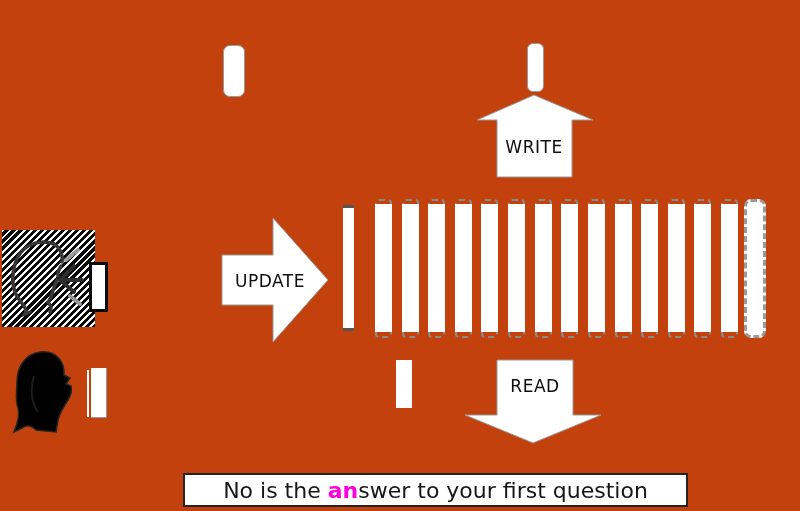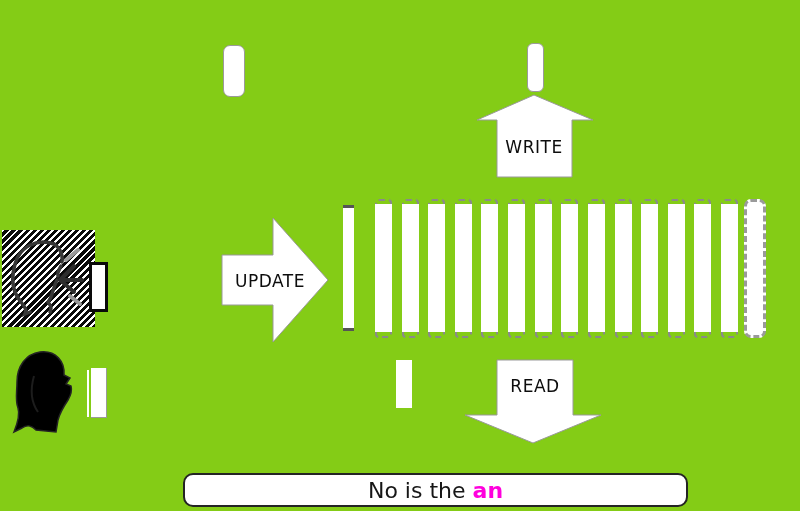--- a/index.html
+++ b/index.html
@@ -28,30 +28,30 @@
     position:absolute;left:744px;top:199px;width:22px;height:139px;
     background:#fff;border:3px dashed #9a9a9a;border-radius:7px;box-sizing:border-box;
   }
   .mem-input{
     position:absolute;left:343px;top:205px;width:11px;height:126px;background:#fff;
     border-top:3px solid #555;border-bottom:3px solid #555;box-sizing:border-box;
   }
   
   .answer-box{
     position:absolute;left:183px;top:473px;width:505px;height:34px;
-    background:#fff;border:2px solid #242424;border-radius:10px;box-sizing:border-box;
+    background:#fff;border:2px solid #242424;border-radius:0;box-sizing:border-box;
     display:flex;align-items:center;justify-content:center;
     font-size:22px;color:#161616;white-space:pre;
   }
   .answer-box .hl{font-weight:bold;}
 </style>
 </head>
 <body>
 
-<div id="stage" style="background: #84cc16;">
+<div id="stage" style="background: #c2410c;">
 
   <div class="vbar rounded-bar" style="left:223px;top:45px;width:22px;height:52px;"></div>
 
   <div class="vbar rounded-bar" style="left:527px;top:43px;width:17px;height:49px;border-radius:6px;"></div>
 
   <svg class="arrow-svg" style="left:476px;top:94px;" width="118" height="84" viewBox="0 0 118 84">
     <polygon points="58,1 117,26 96,26 96,83 21,83 21,26 1,26" fill="#ffffff" stroke="#999999" stroke-width="1"></polygon>
   </svg>
   <div class="arrow-label" style="left:534px;top:147px;">WRITE</div>
 
@@ -150,15 +150,15 @@
       <div class="mem-cell" style="left: 694px; width: 17px;">
         <div class="mem-slot" style="border-color: rgb(138, 138, 138);"></div>
         <div class="mem-bar" style="background: rgb(255, 255, 255); width: 17px;"></div>
       </div>
       <div class="mem-cell" style="left: 721px; width: 17px;">
         <div class="mem-slot" style="border-color: rgb(138, 138, 138);"></div>
         <div class="mem-bar" style="background: rgb(255, 255, 255); width: 17px;"></div>
       </div>
     </div>
 
-  <div class="answer-box" style="background: rgb(255, 255, 255); color: rgb(22, 22, 22);"><span>No is the </span><span class="hl" style="color: rgb(255, 0, 221);">an</span></div>
+  <div class="answer-box" style="background: rgb(255, 255, 255); color: rgb(22, 22, 22);"><span>No is the </span><span class="hl" style="color: rgb(255, 0, 221);">an</span><span>swer to your first question</span></div>
 
 </div>
 
 </body></html>

